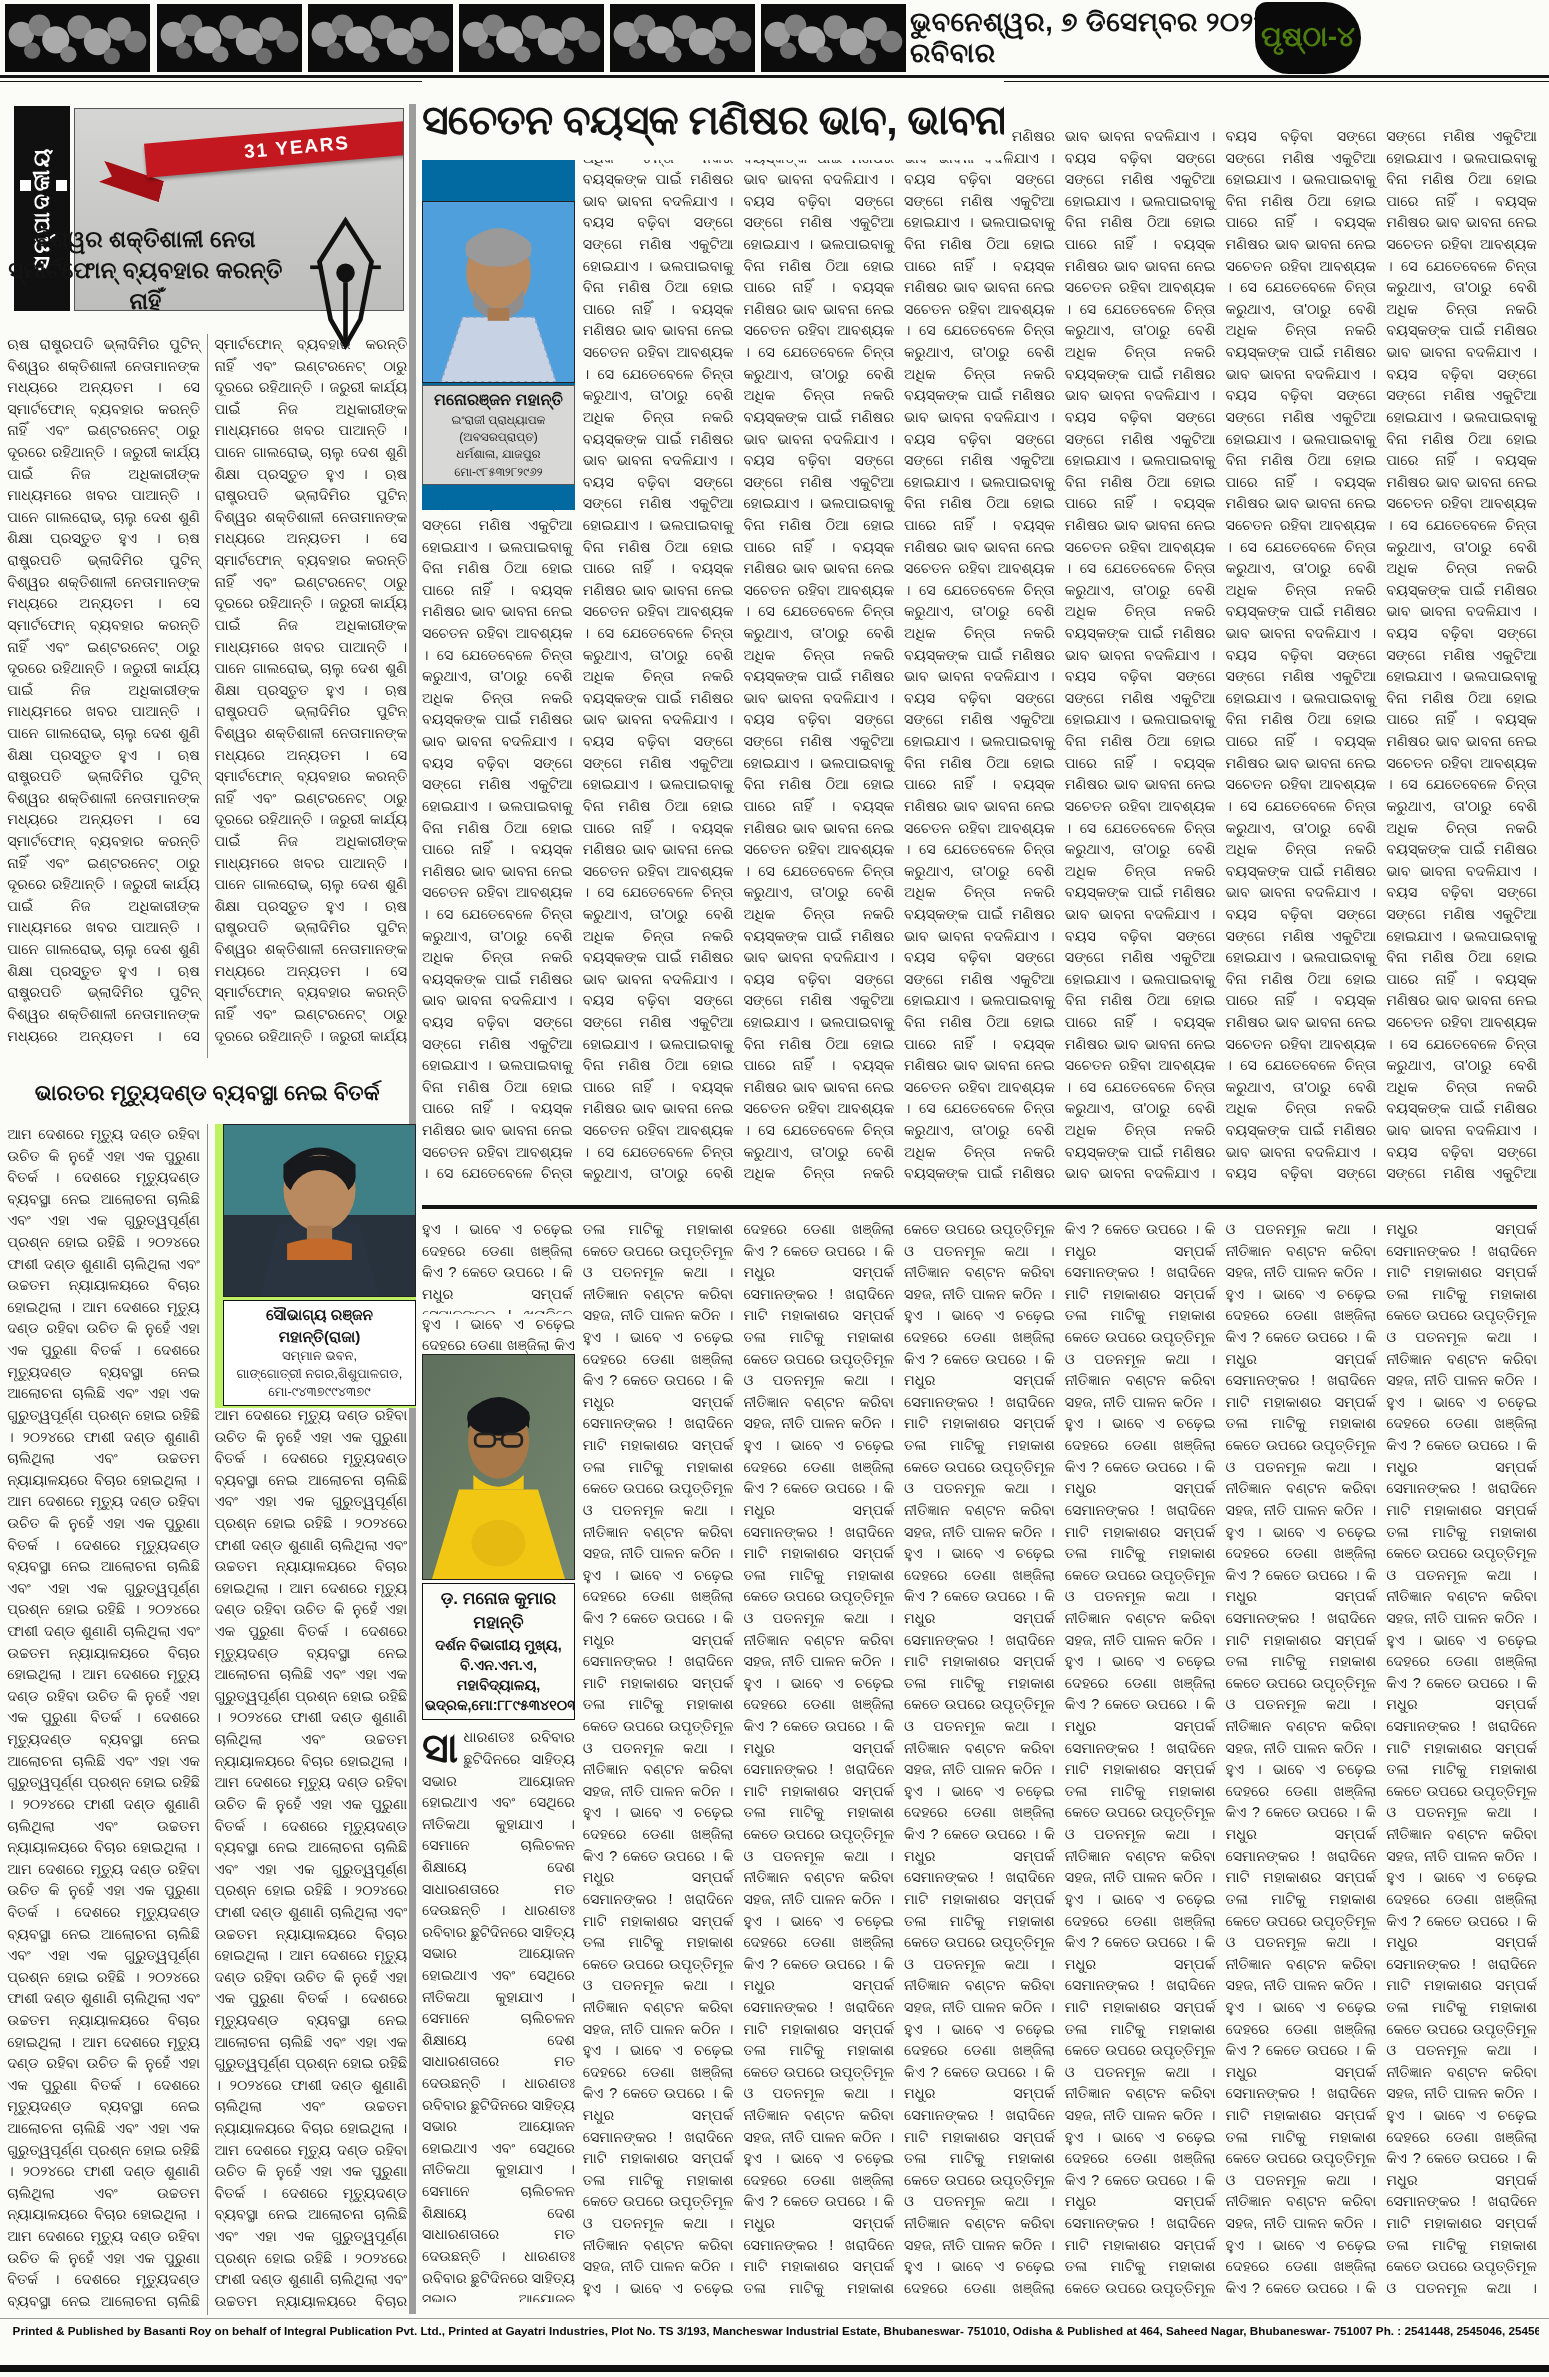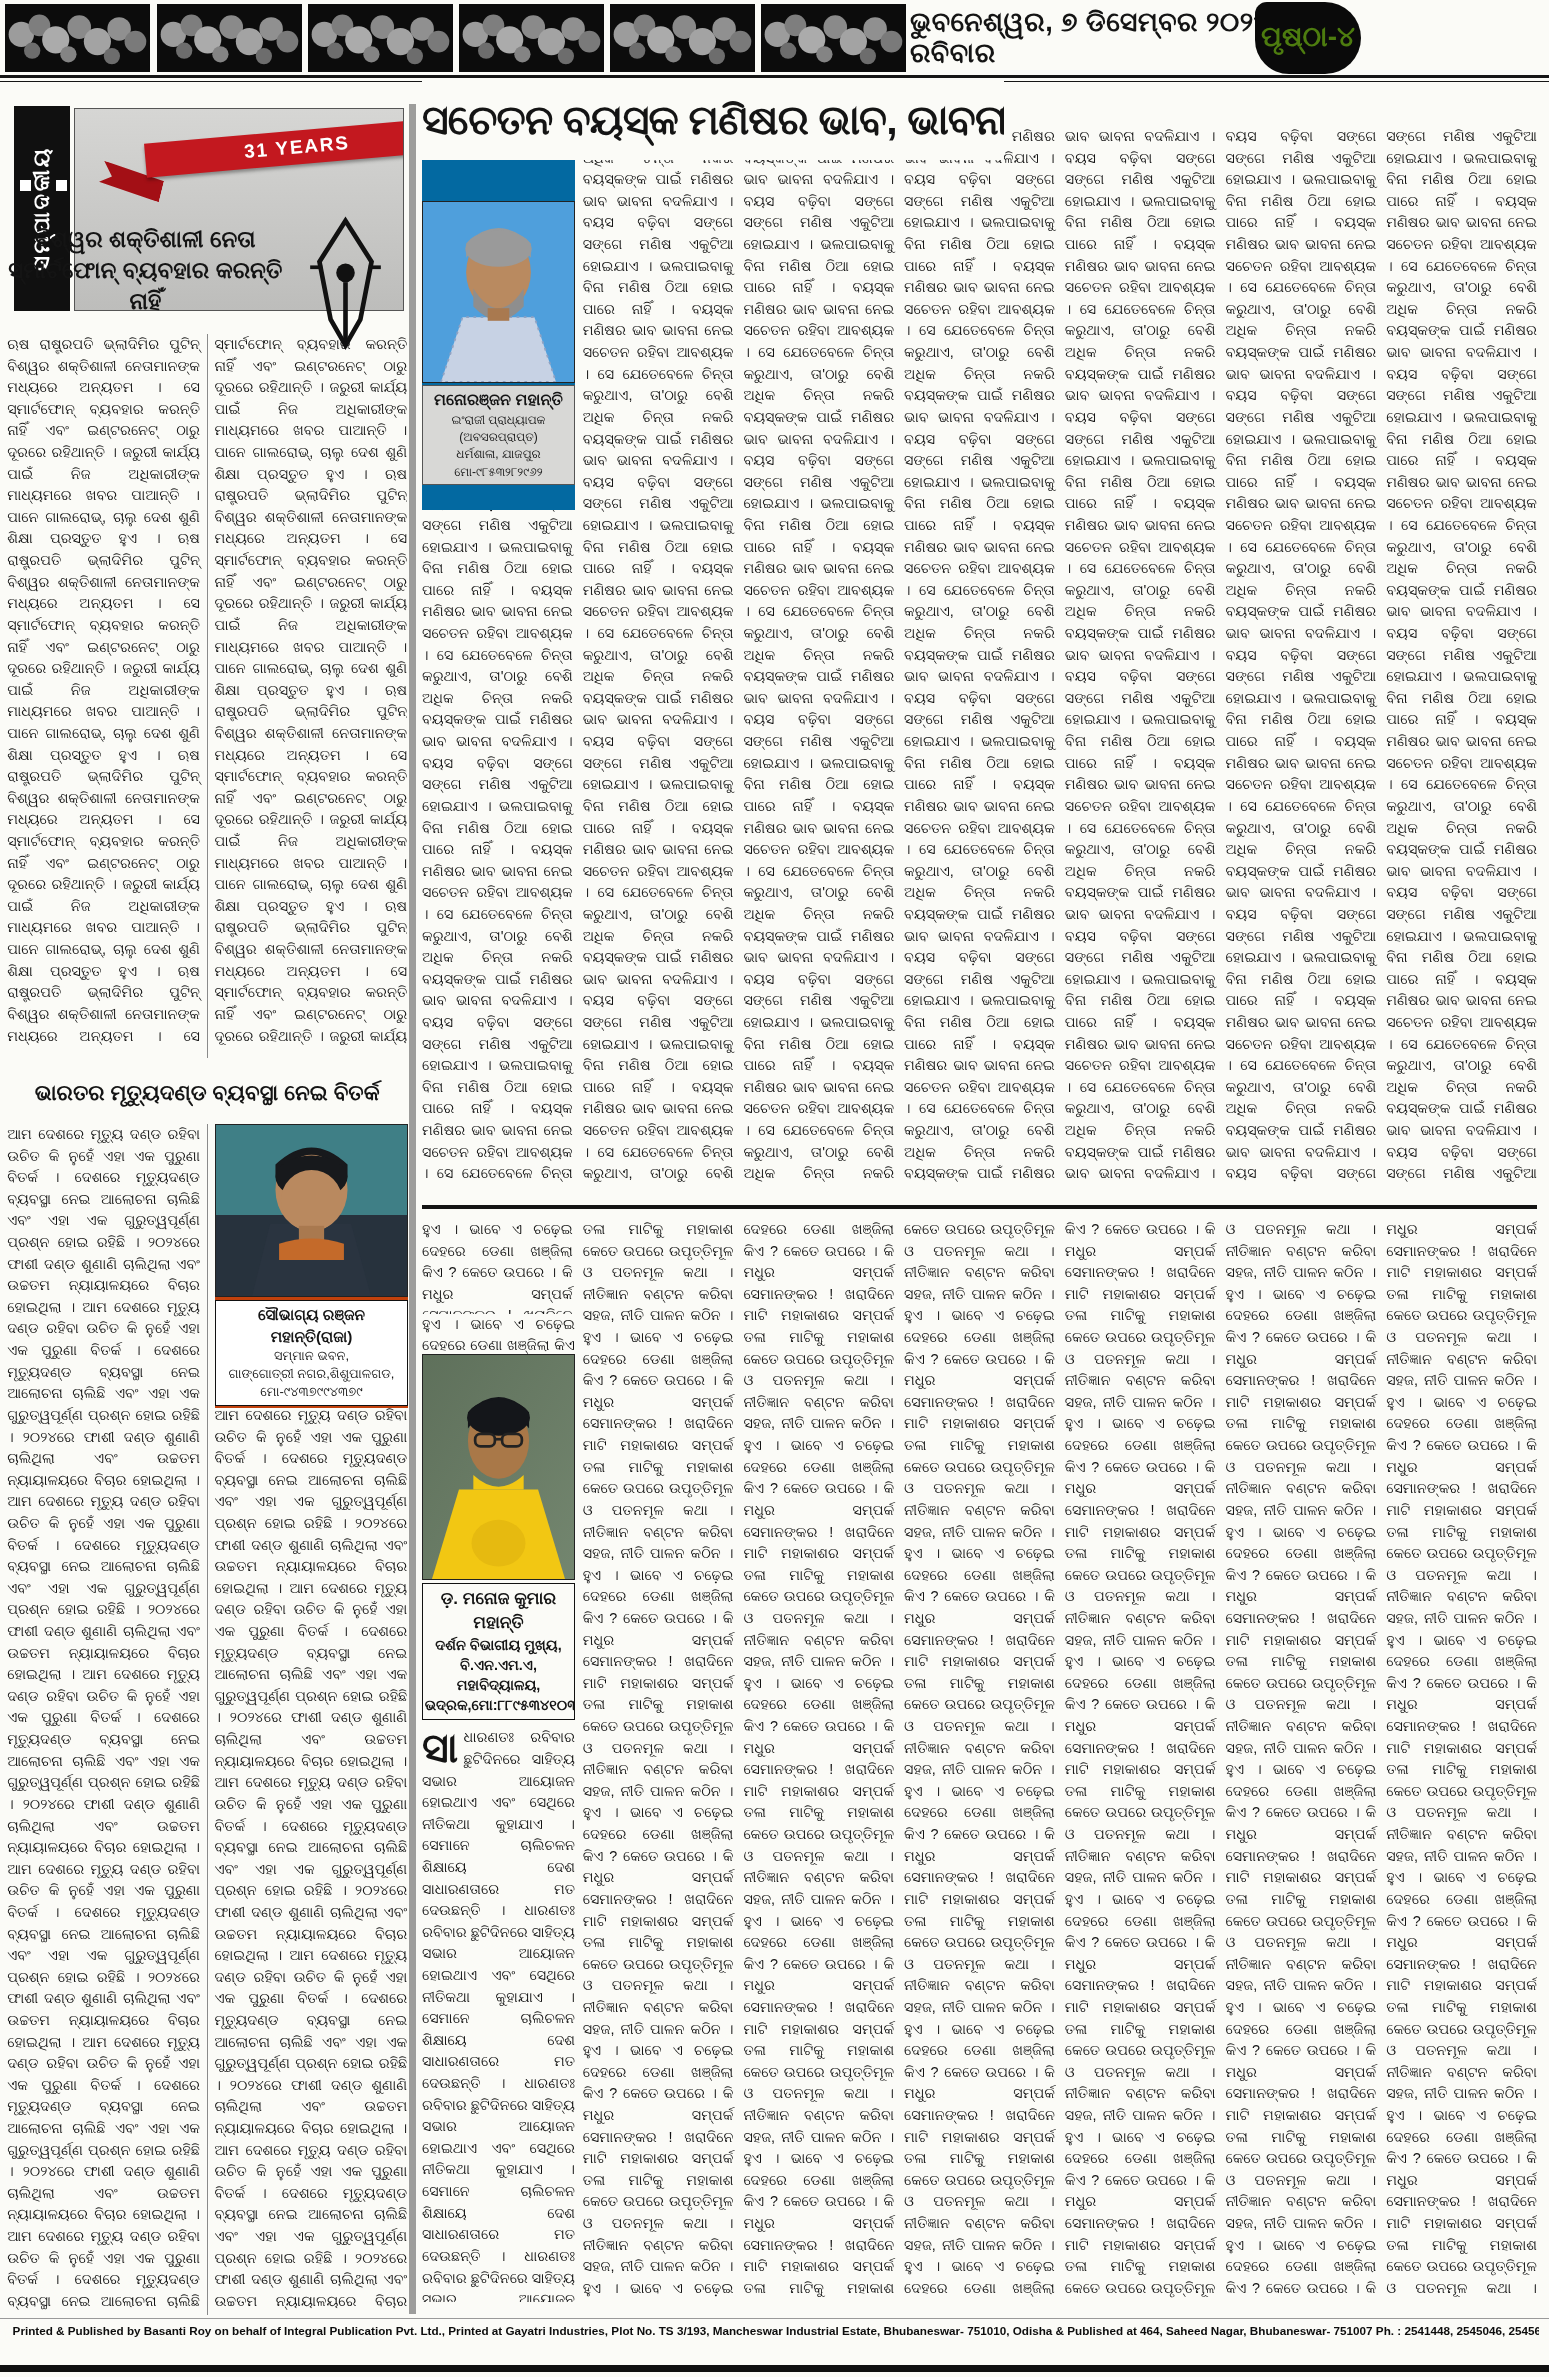--- a/index.html
+++ b/index.html
@@ -41,21 +41,21 @@
              display:flex;flex-direction:column;justify-content:center;}
   .pen{width:124px;display:flex;justify-content:center;}
   .pen svg{width:93px;height:142px;}
   .body-txt{font-size:14.4px;line-height:1.5;text-align:justify;overflow:hidden;word-break:break-word;}
   .ed1-body{left:7.2px;top:334px;width:400px;height:724px;column-count:2;column-gap:14.4px;
             column-rule:0.9px solid #8a8a8a;}
   .ed2-head{left:7.2px;top:1068px;width:400px;height:50px;font-size:21.5px;font-weight:800;
             text-align:center;line-height:50px;white-space:nowrap;overflow:hidden;}
   .ed2-body{left:7.2px;top:1124px;width:400px;height:1191px;column-count:2;column-gap:14.4px;
             column-rule:0.9px solid #8a8a8a;}
-  .ed2-overlay{left:215px;top:1124px;width:193px;height:284px;background:#c2410c;z-index:3;}
+  .ed2-overlay{left:215px;top:1124px;width:193px;height:284px;background:#bef264;z-index:3;padding-left:8px;}
   .photo-frame{border:0.9px solid #222;overflow:hidden;}
   .photo-frame svg{display:block;width:100%;height:100%;}
   .cap-box{border:1.8px solid #111;margin-top:2.7px;text-align:center;padding:3.6px 1.8px;background:#fff;}
   .cap-name{font-weight:800;}
   
   .m1-body{left:422px;top:126px;width:1115px;height:1076px;column-count:7;column-gap:10px;}
   .m1-headline{left:422px;top:81px;width:582px;height:79px;background:#fbfbf7;z-index:3;
                font-size:41px;font-weight:700;text-align:center;line-height:79px;
                white-space:nowrap;overflow:hidden;letter-spacing:-0.9px;}
   .m1-col1{left:422px;top:160px;width:153px;height:350px;background:#0369a1;z-index:3;

